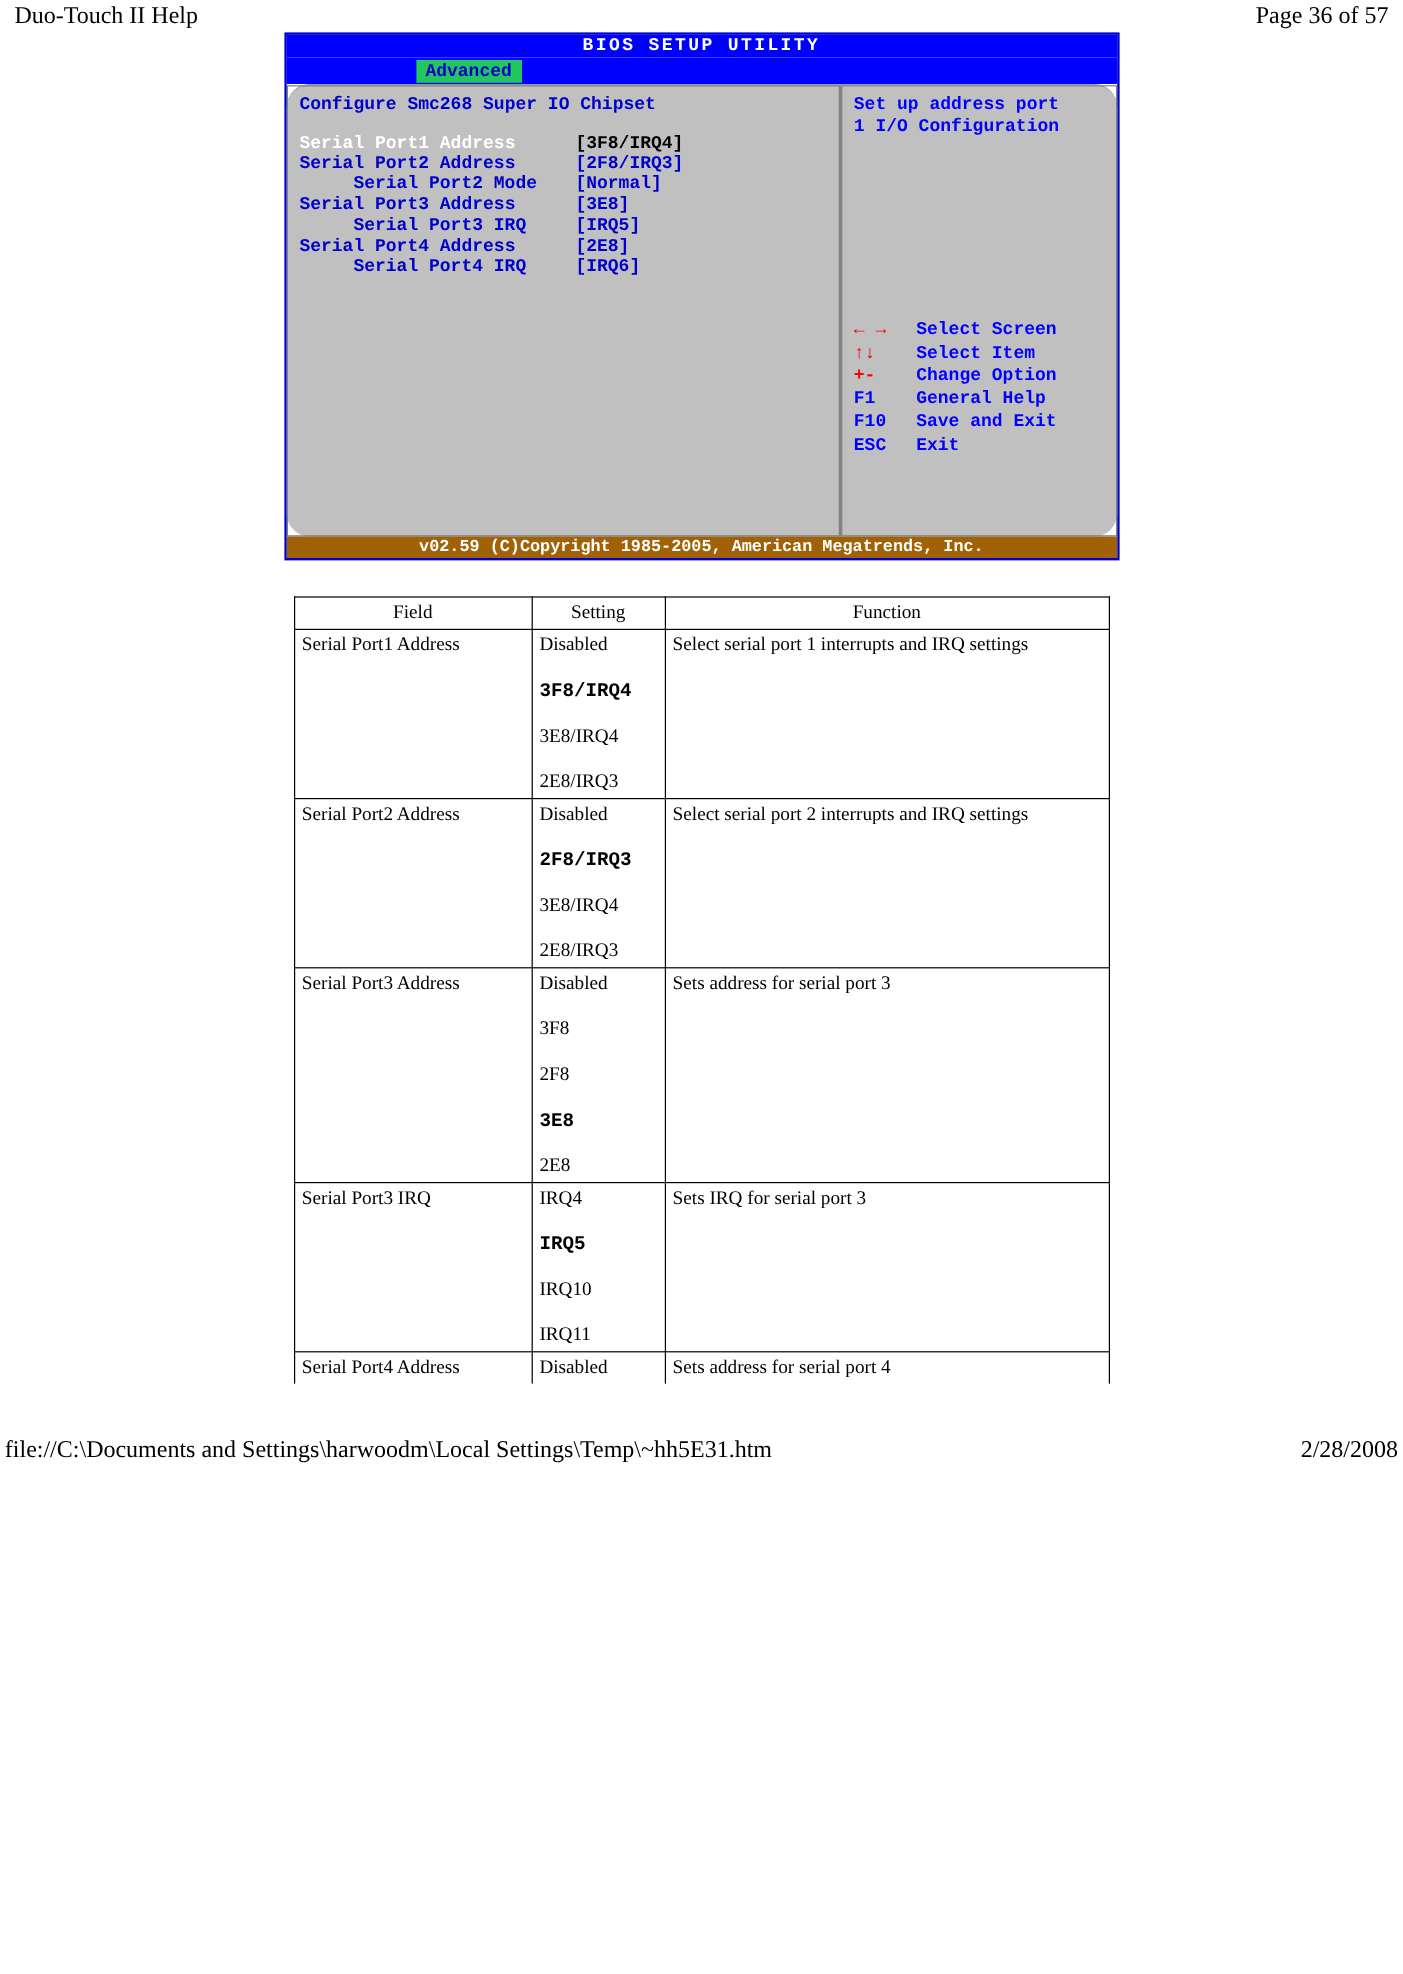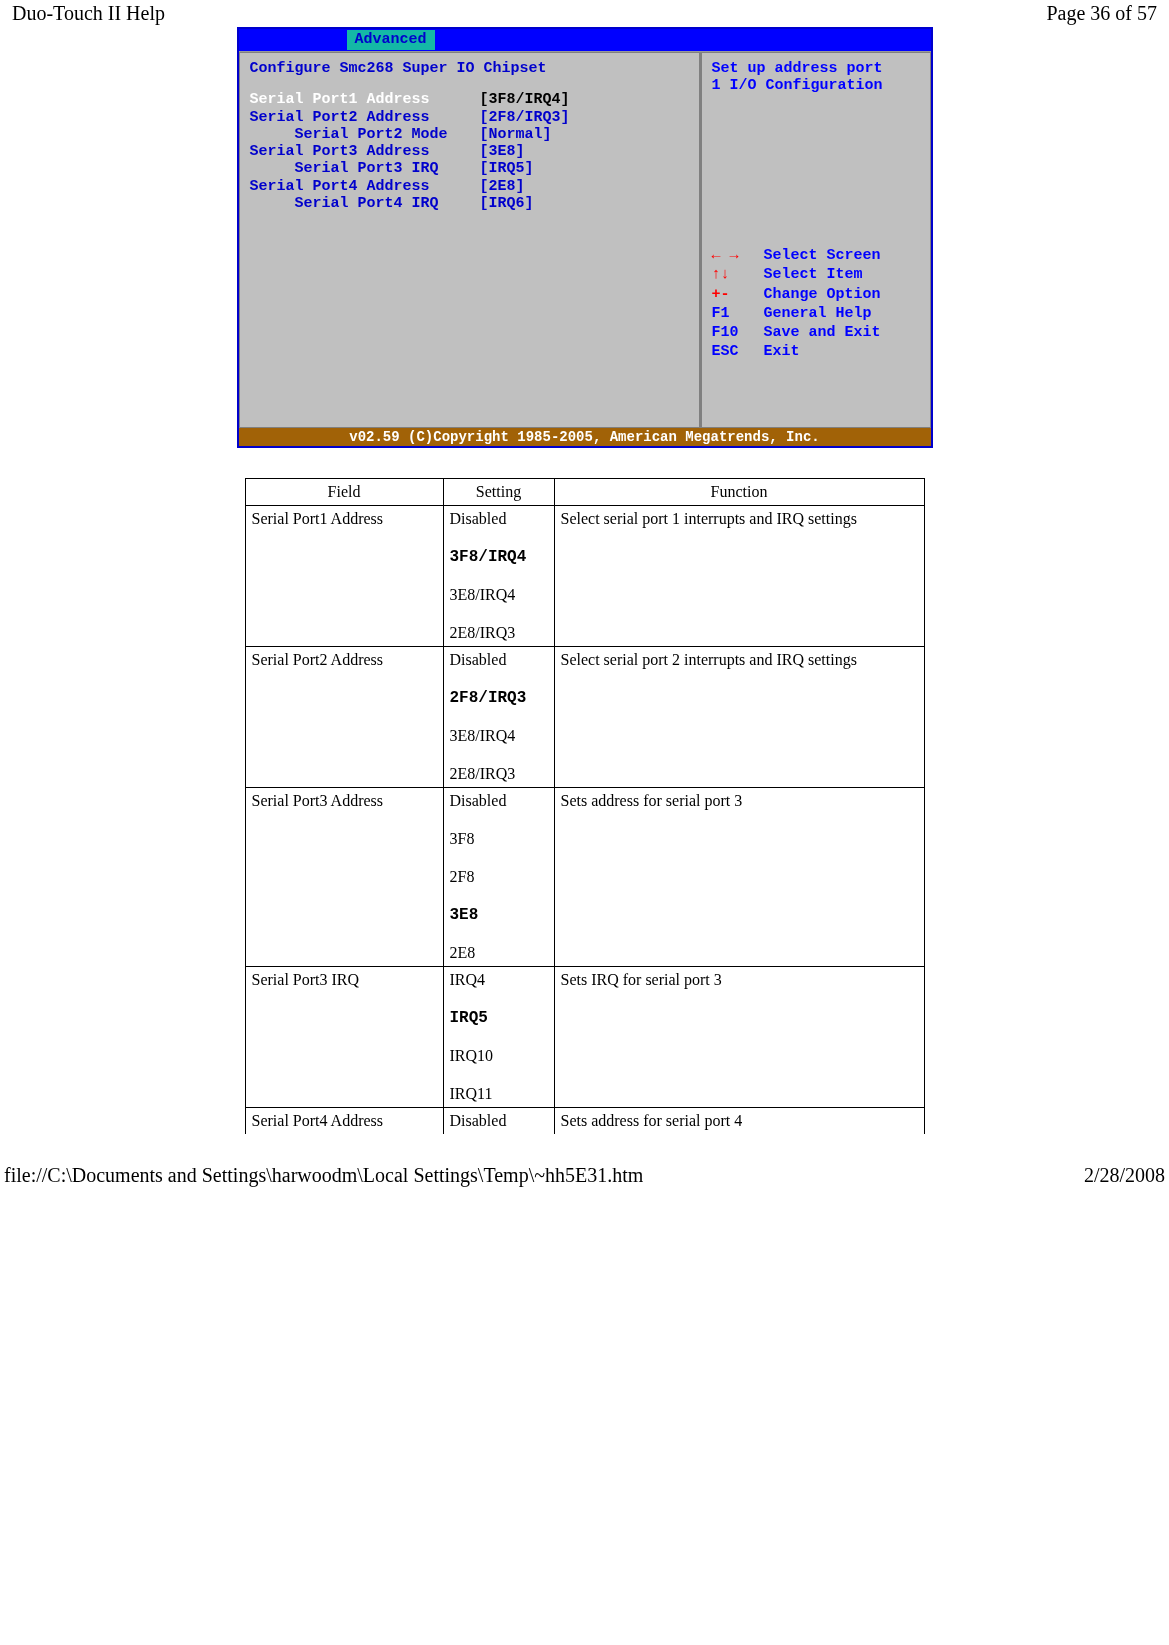--- a/index.html
+++ b/index.html
@@ -16,21 +16,21 @@
     }
     .header-row {
       display: flex;
       justify-content: space-between;
       padding: 2px 12px;
     }
     .footer-row {
       display: flex;
       justify-content: space-between;
       padding: 2px 4px;
-      margin-top: 28px;
+      margin-top: 42px;
     }
     .bios-image {
       margin: 0 auto;
       width: 692px;
       border: 2px solid #0000cc;
       font-family: "Courier New", monospace;
       font-size: 15px;
       line-height: 1.15;
     }
     .bios-title {
@@ -43,30 +43,31 @@
       font-size: 15px;
     }
     .bios-tabs {
       background: #0000ff;
       height: 22px;
       display: flex;
       align-items: center;
       padding-left: 108px;
     }
     .bios-tab {
-      background: #14b8a6;
+      background: #22c55e;
       color: #0000cc;
       font-weight: bold;
       padding: 1px 8px;
       display: inline-block;
     }
     .bios-body {
       display: flex;
       background: #c0c0c0;
       border-top: 1px solid #999;
+      border-radius: 19px;
     }
     .bios-left {
       flex: 1;
       padding: 7px 10px;
       border: 1px solid #808080;
       border-right: 2px solid #808080;
       min-height: 360px;
     }
     .bios-right {
       width: 208px;
@@ -159,20 +160,21 @@
 </head>
 <body>
 
 <div class="page">
   <div class="header-row">
     <span>Duo-Touch II Help</span>
     <span>Page 36 of 57</span>
   </div>
 
   <div class="bios-image">
+    <div class="bios-title">BIOS SETUP UTILITY</div>
     <div class="bios-tabs">
       <span class="bios-tab">Advanced</span>
     </div>
     <div class="bios-body">
       <div class="bios-left">
         <div class="heading">Configure Smc268 Super IO Chipset</div>
         <div id="bios-rows">
             <div class="bios-row">
               <span class="bios-label selected">Serial Port1 Address</span>
               <span class="bios-value selected">[3F8/IRQ4]</span>

